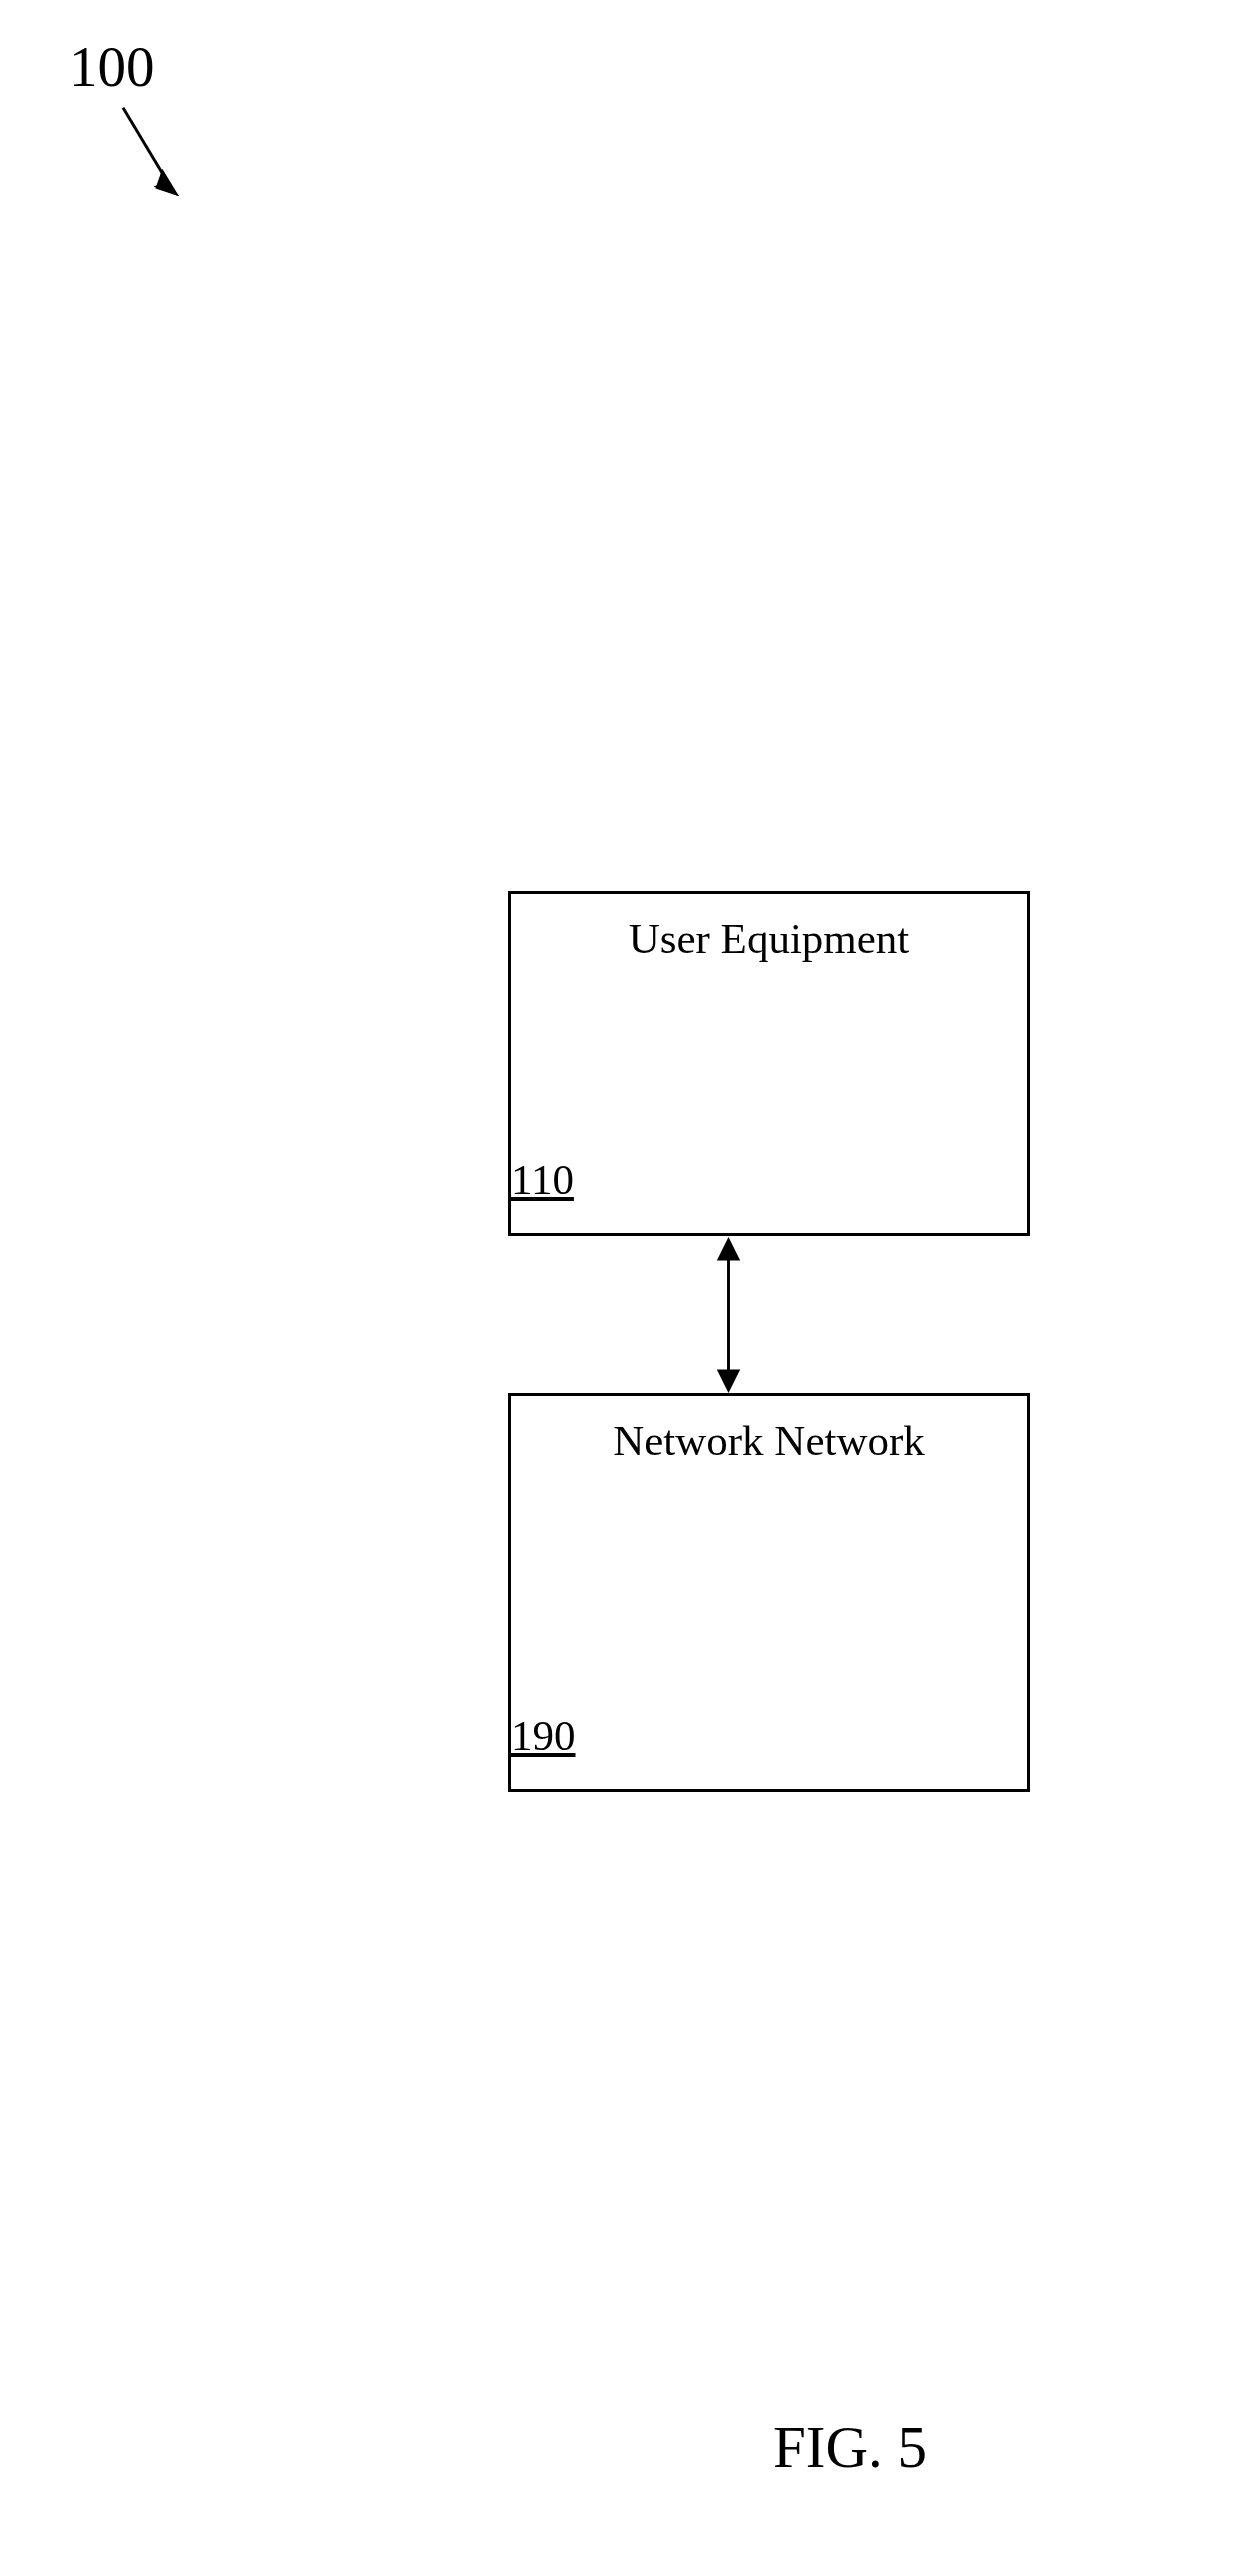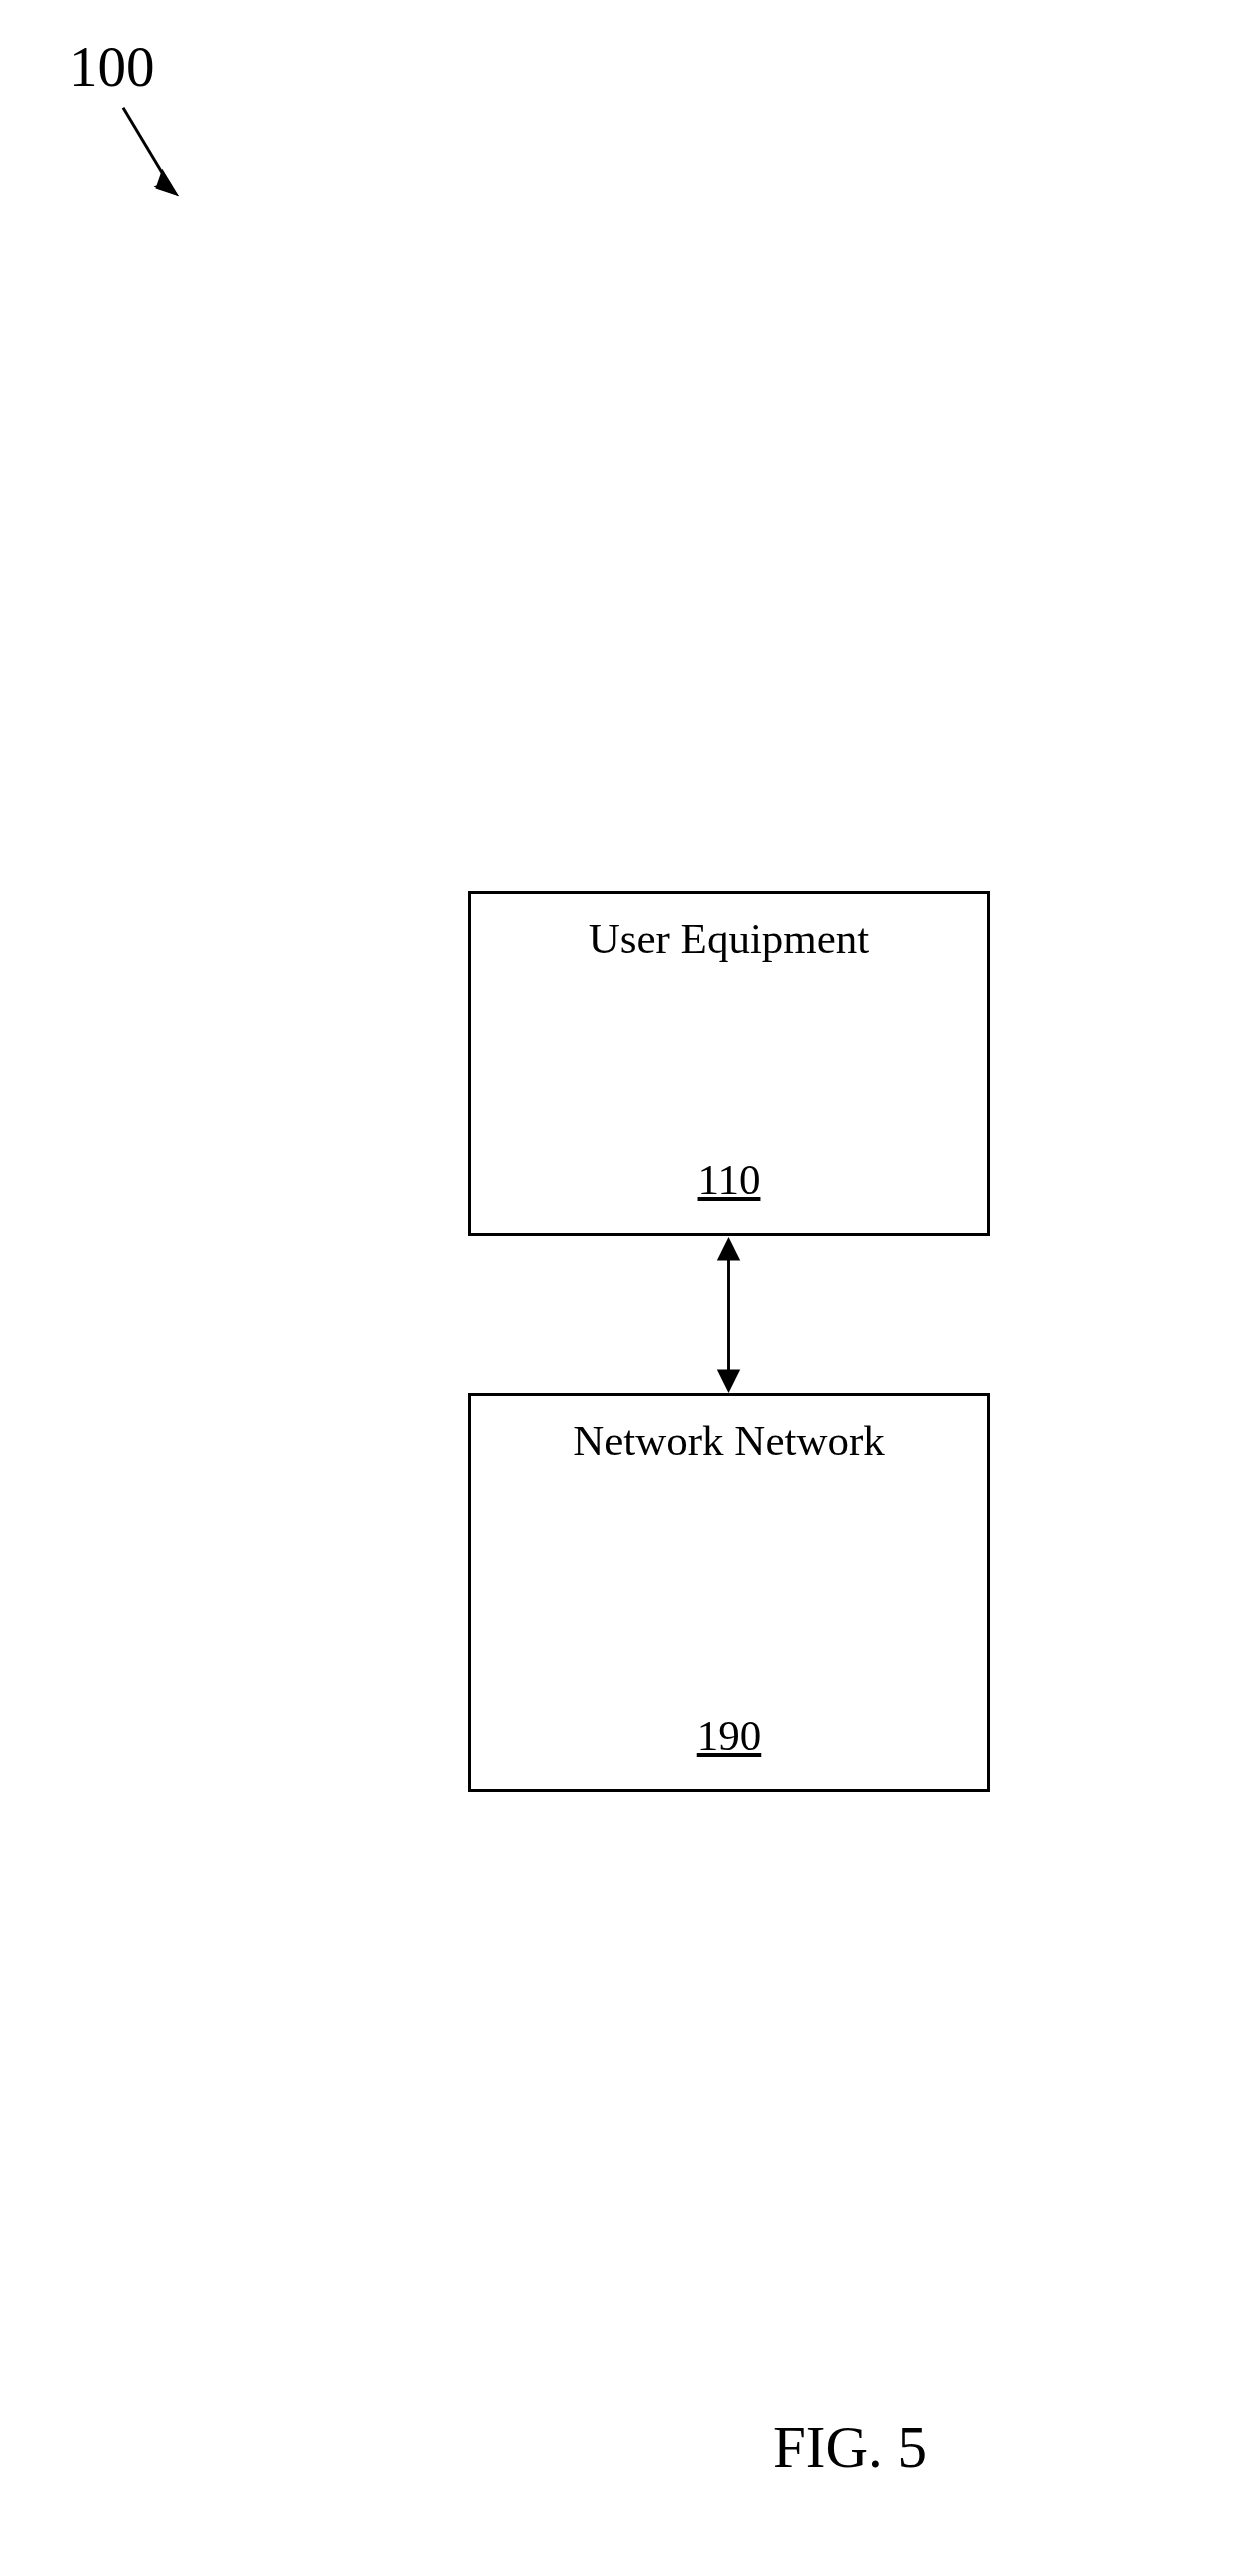--- a/index.html
+++ b/index.html
@@ -19,29 +19,29 @@
       font-size: 57px;
       color: black;
     }
     .ref-arrow {
       position: absolute;
     }
     .box {
       position: absolute;
       border: 3px solid black;
       background: white;
+      margin-left: 40px;
     }
     .box-title {
       text-align: center;
       font-size: 43px;
       color: black;
       padding-top: 19.7px;
     }
     .box-number {
-      text-align: center;
       font-size: 43px;
       color: black;
       text-decoration: underline;
       position: absolute;
       width: 100%;
       bottom: 29.5px;
     }
     .connector {
       position: absolute;
     }

